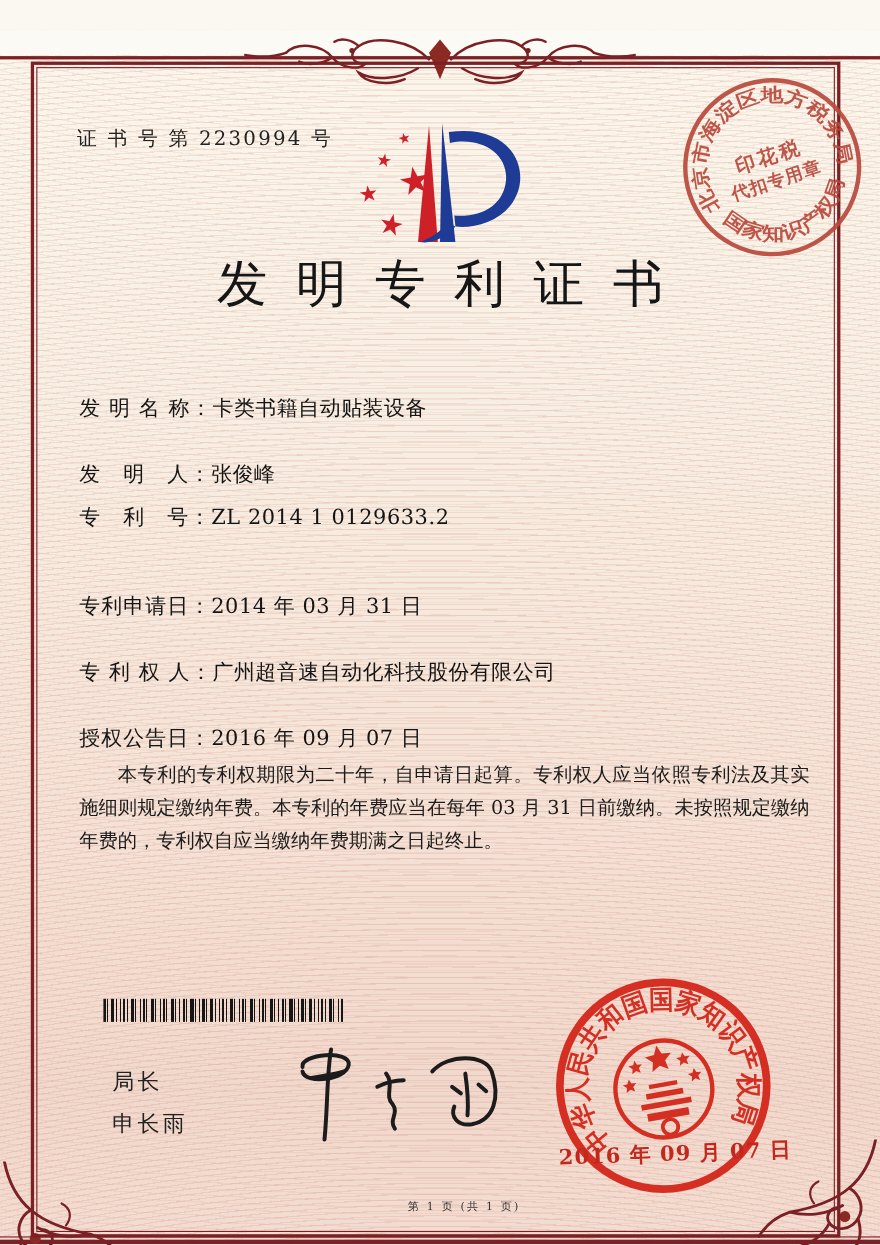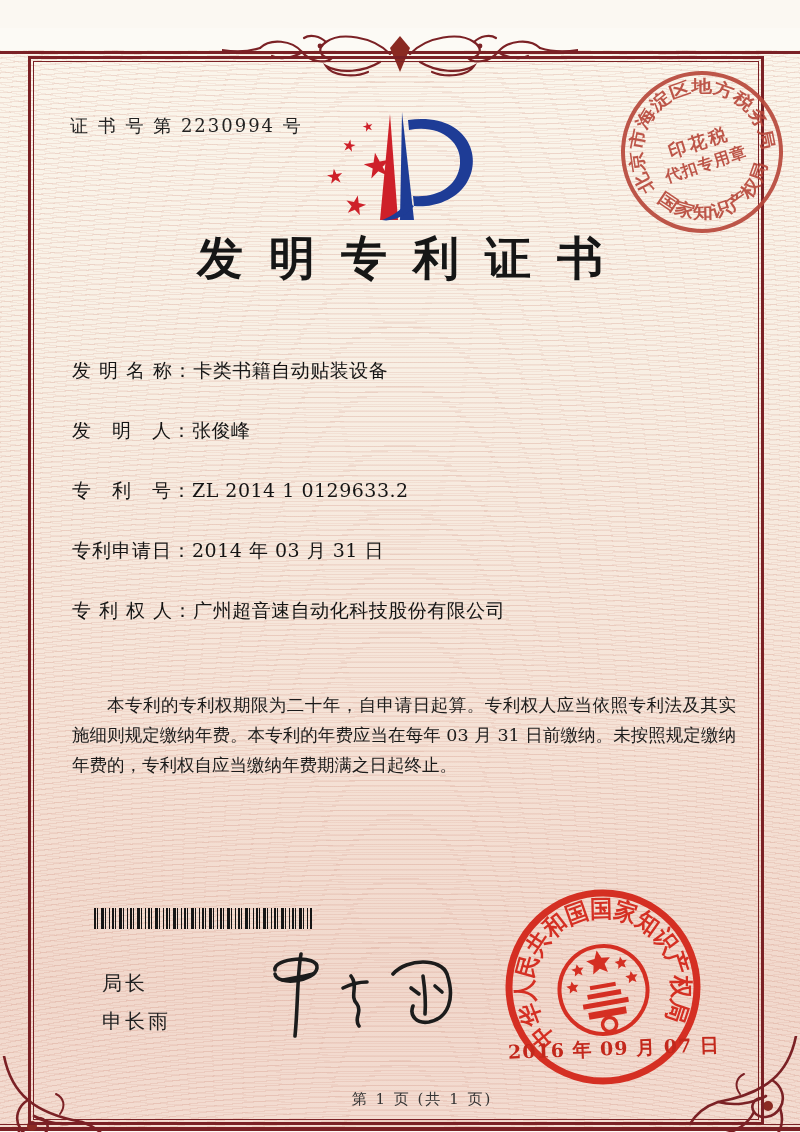--- a/index.html
+++ b/index.html
@@ -26,44 +26,44 @@
   #cert-no{position:absolute;left:70px;top:86px;font-size:18px;color:#222;letter-spacing:2px;}
   #logo{position:absolute;left:318px;top:80px;width:168px;height:122px;}
   .logo-star{position:absolute;color:#ce2029;line-height:1;}
   #star1{left:44px;top:12px;font-size:13px;transform:rotate(-14deg);}
   #star2{left:24px;top:30px;font-size:16px;transform:rotate(10deg);}
   #star3{left:8px;top:58px;font-size:20px;transform:rotate(-8deg);}
   #star4{left:26px;top:84px;font-size:26px;transform:rotate(12deg);}
   #star5{left:44px;top:40px;font-size:34px;transform:rotate(-10deg);}
   #tax-stamp{position:absolute;left:616px;top:38px;width:172px;height:172px;transform:rotate(-18deg);opacity:.92;}
   
-  #title{position:absolute;left:0;right:0;top:200px;text-align:center;font-size:46px;font-weight:700;
+  #title{position:absolute;left:0;right:0;top:200px;text-align:center;font-size:46px;font-weight:400;
     color:#161616;letter-spacing:26px;padding-left:26px;}
   
   .row{position:absolute;left:72px;font-size:19px;color:#141414;white-space:nowrap;}
   .row .lab{letter-spacing:1px;}
   .row .val{letter-spacing:.5px;}
-  #row0{top:330px;} #row1{top:390px;} #row2{top:450px;} #row3{top:510px;} #row4{top:570px;text-align:right;} #row5{top:630px;}
+  #row0{top:330px;} #row1{top:390px;} #row2{top:429px;} #row3{top:510px;} #row4{top:570px;text-align:right;} #row5{top:630px;}
   
   #body-text{position:absolute;left:72px;top:662px;width:664px;font-size:17.5px;line-height:1.72;color:#1b1b1b;}
   #body-text p{margin:0;text-indent:2em;text-align:justify;}
   
   #barcode{position:absolute;left:94px;top:880px;width:218px;height:21px;background:
     repeating-linear-gradient(90deg,#151515 0 2px,transparent 2px 3px,#151515 3px 4px,transparent 4px 7px,
     #151515 7px 10px,transparent 10px 11px,#151515 11px 12px,transparent 12px 15px,#151515 15px 16px,transparent 16px 18px);}
   
   .director{position:absolute;left:102px;font-family:Liberation Mono, monospace;font-size:20px;color:#222;letter-spacing:3px;}
   #director-title{top:942px;}
   #director-name{top:980px;}
   #signature{position:absolute;left:245px;top:912px;width:220px;height:104px;}
   
   #office-seal{position:absolute;left:500px;top:856px;width:206px;height:206px;transform:rotate(-10deg);}
   #seal-date{position:absolute;left:508px;top:1008px;font-size:19px;font-weight:600;color:#c3281c;letter-spacing:1px;transform:rotate(-2deg);}
   
-  #footer{position:absolute;left:0;right:0;top:1062px;text-align:center;font-size:15px;color:#333;letter-spacing:2px;padding-left:44px;}
+  #footer{position:absolute;left:0;right:0;top:1062px;text-align:center;font-size:10px;color:#333;letter-spacing:2px;padding-left:44px;}
   
   .corner{position:absolute;width:112px;height:104px;}
   #corner-br{right:0;top:1008px;}
   #corner-bl{left:0;top:1028px;transform:scaleX(-1);}
   #dragons{position:absolute;left:222px;top:0;width:356px;height:50px;}
   svg text{font-family:"DejaVu Serif","Liberation Serif",serif;}
 </style>
 </head>
 <body>
 
@@ -149,20 +149,21 @@
     <text x="86" y="104" text-anchor="middle" font-size="16" font-weight="bold" fill="#b8493c" letter-spacing="1">代扣专用章</text>
   </svg>
 
   <div id="title">发明专利证书</div>
 
   <div class="row" id="row1"><span class="lab">发　明　人：</span><span class="val">张俊峰</span></div>
   <div class="row" id="row0"><span class="lab">发 明 名 称：</span><span class="val">卡类书籍自动贴装设备</span></div>
   <div class="row" id="row2"><span class="lab">专　利　号：</span><span class="val">ZL 2014 1 0129633.2</span></div>
   <div class="row" id="row3"><span class="lab">专利申请日：</span><span class="val">2014 年 03 月 31 日</span></div>
   <div class="row" id="row4"><span class="lab">专 利 权 人：</span><span class="val">广州超音速自动化科技股份有限公司</span></div>
+  <div class="row" id="row5"><span class="lab">授权公告日：</span><span class="val">2016 年 09 月 07 日</span></div>
 
   <div id="body-text">
     <p>本专利的专利权期限为二十年，自申请日起算。专利权人应当依照专利法及其实施细则规定缴纳年费。本专利的年费应当在每年 03 月 31 日前缴纳。未按照规定缴纳年费的，专利权自应当缴纳年费期满之日起终止。</p>
   </div>
 
   <div id="barcode"></div>
 
   <div class="director" id="director-title">局长</div>
   <div class="director" id="director-name">申长雨</div>
 

